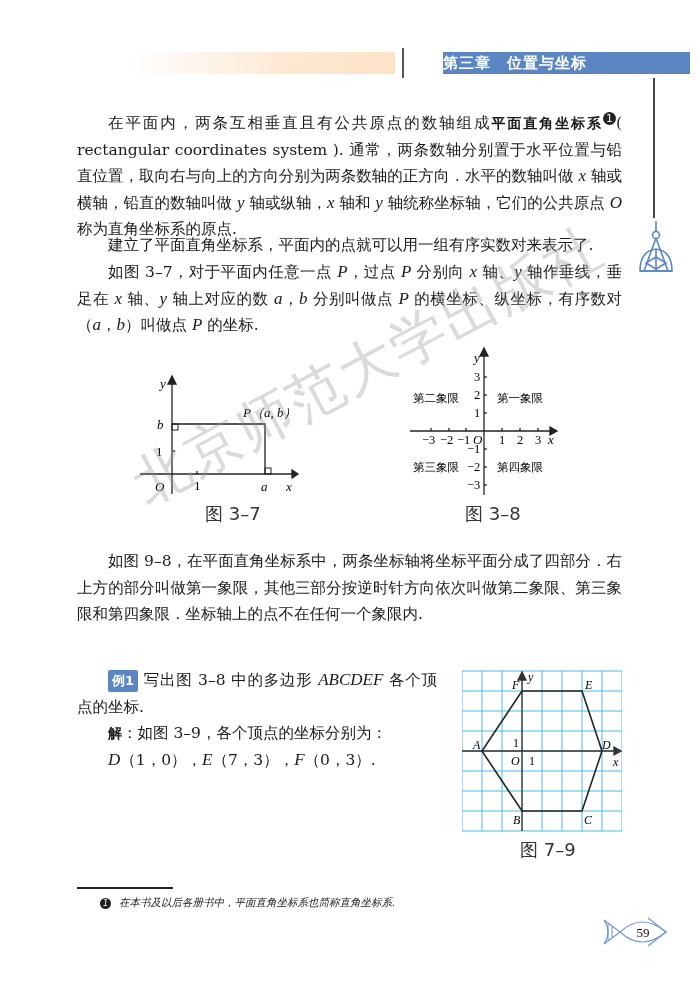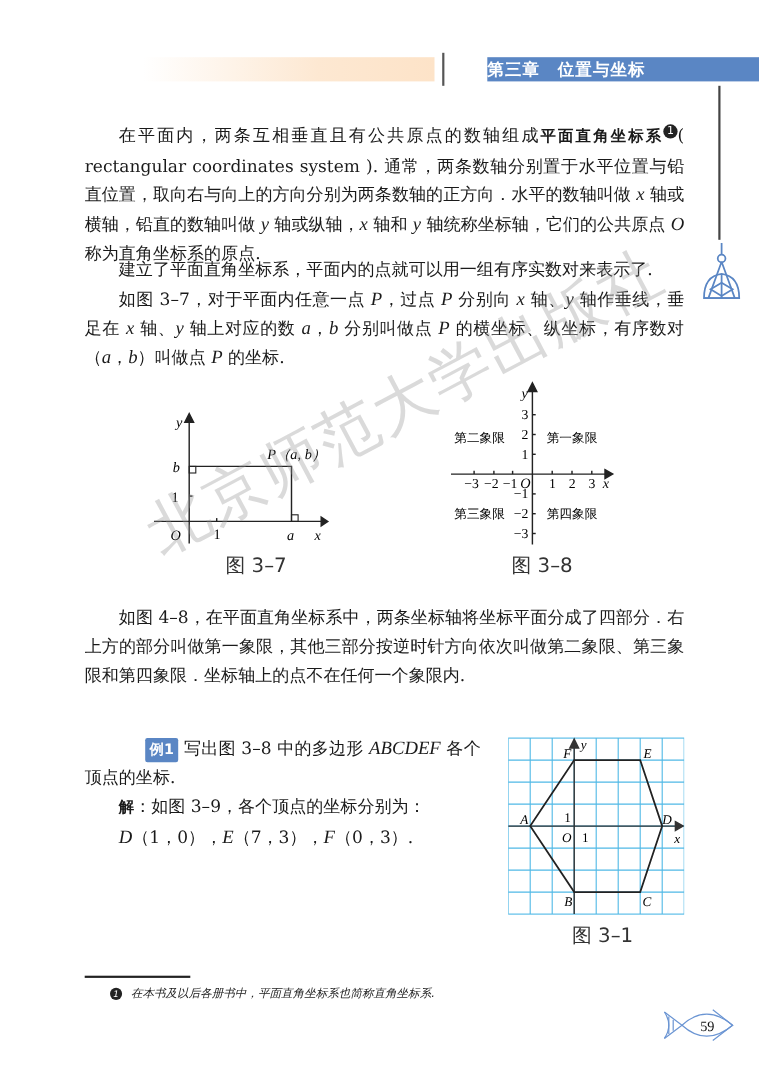--- a/index.html
+++ b/index.html
@@ -21,21 +21,21 @@
   .bold { font-weight: bold; font-family: "DejaVu Sans", sans-serif; font-size: 14px; }
   .it { font-style: italic; font-family: "Liberation Serif", serif; font-size: 17px; }
   .sup { font-size: 10px; vertical-align: super; display: inline-block; width: 13px; height: 13px; line-height: 13px; border-radius: 50%; background: #222; color: #fff; text-align: center; font-family: "DejaVu Sans", sans-serif; text-indent: 0; }
 
   
   .fig { position: absolute; }
   .caption { position: absolute; font-family: "DejaVu Sans", sans-serif; font-size: 18px; color: #333; }
   svg text { font-family: "Liberation Serif", serif; }
 
   
-  .ex-badge { display: inline-block; background: #5a86c4; color: #fff; font-family: "DejaVu Sans", sans-serif; font-weight: bold; font-size: 13px; padding: 0 4px; height: 22px; line-height: 22px; border-radius: 2px; text-indent: 0; margin-left: 24px; }
+  .ex-badge { display: inline-block; background: #5a86c4; color: #fff; font-family: "DejaVu Sans", sans-serif; font-weight: bold; font-size: 13px; padding: 0 4px; height: 22px; line-height: 22px; border-radius: 2px; text-indent: 0; }
 
   
   .fn-rule { position: absolute; left: 77px; top: 887px; width: 96px; height: 1.5px; background: #222; }
   .fn { position: absolute; left: 100px; top: 896px; font-family: "DejaVu Sans", sans-serif; font-size: 10.5px; color: #222; font-style: italic; }
   .fn-mark { display: inline-block; width: 11px; height: 11px; border-radius: 50%; background: #222; color: #fff; font-size: 8px; line-height: 11px; text-align: center; margin-right: 8px; vertical-align: middle; }
 
   
   .pageno { position: absolute; left: 600px; top: 910px; width: 80px; height: 44px; }
 
   
@@ -131,21 +131,21 @@
   </g>
   <g font-size="11.5" style="font-family:'DejaVu Sans',sans-serif;">
     <text x="97" y="62">第一象限</text>
     <text x="13" y="62">第二象限</text>
     <text x="13" y="131">第三象限</text>
     <text x="97" y="131">第四象限</text>
   </g>
 </svg>
 <div class="caption" style="left:465px; top:502px;">图 3–8</div>
 
-<div class="para indent" style="top:548px;">如图 4–8，在平面直角坐标系中，两条坐标轴将坐标平面分成了四部分．右上方的部分叫做第一象限，其他三部分按逆时针方向依次叫做第二象限、第三象限和第四象限．坐标轴上的点不在任何一个象限内.</div>
+<div class="para indent" style="top:548px;">如图 9–8，在平面直角坐标系中，两条坐标轴将坐标平面分成了四部分．右上方的部分叫做第一象限，其他三部分按逆时针方向依次叫做第二象限、第三象限和第四象限．坐标轴上的点不在任何一个象限内.</div>
 
 <div class="para" style="top:667px; width:360px; text-indent:31px;">
   <span class="ex-badge">例1</span> <span>写出图 3–8 中的多边形 </span><span class="it">ABCDEF</span><span> 各个顶点的坐标.</span>
 </div>
 <div class="para" style="top:720px; left:108px; width:340px;">
   <div><span class="bold">解</span><span>：如图 3–9，各个顶点的坐标分别为：</span></div>
   <div>
     <span class="it">D</span><span>（1，0），</span><span class="it">E</span><span>（7，3），</span><span class="it">F</span><span>（0，3）.</span>
   </div>
 </div>
@@ -184,21 +184,21 @@
     <text x="122" y="154">C</text>
     <text x="140" y="79">D</text>
     <text x="123" y="19">E</text>
     <text x="50" y="19">F</text>
   </g>
   <g font-size="12">
     <text x="67" y="95">1</text>
     <text x="51" y="77">1</text>
   </g>
 </svg>
-<div class="caption" style="left:520px; top:838px;">图 3–1</div>
+<div class="caption" style="left:520px; top:838px;">图 7–9</div>
 
 <div class="watermark">北京师范大学出版社</div>
 
 <div class="fn-rule"></div>
 <div class="fn"><span class="fn-mark">1</span><span>在本书及以后各册书中，平面直角坐标系也简称直角坐标系.</span></div>
 
 <svg class="pageno" viewBox="0 0 80 44">
   <g stroke="#6b95d3" stroke-width="1.1" fill="none">
     <path d="M20 22 Q42 2 66 22 Q42 42 20 22 Z"></path>
     <path d="M48 8 L66 22 L48 36"></path>

